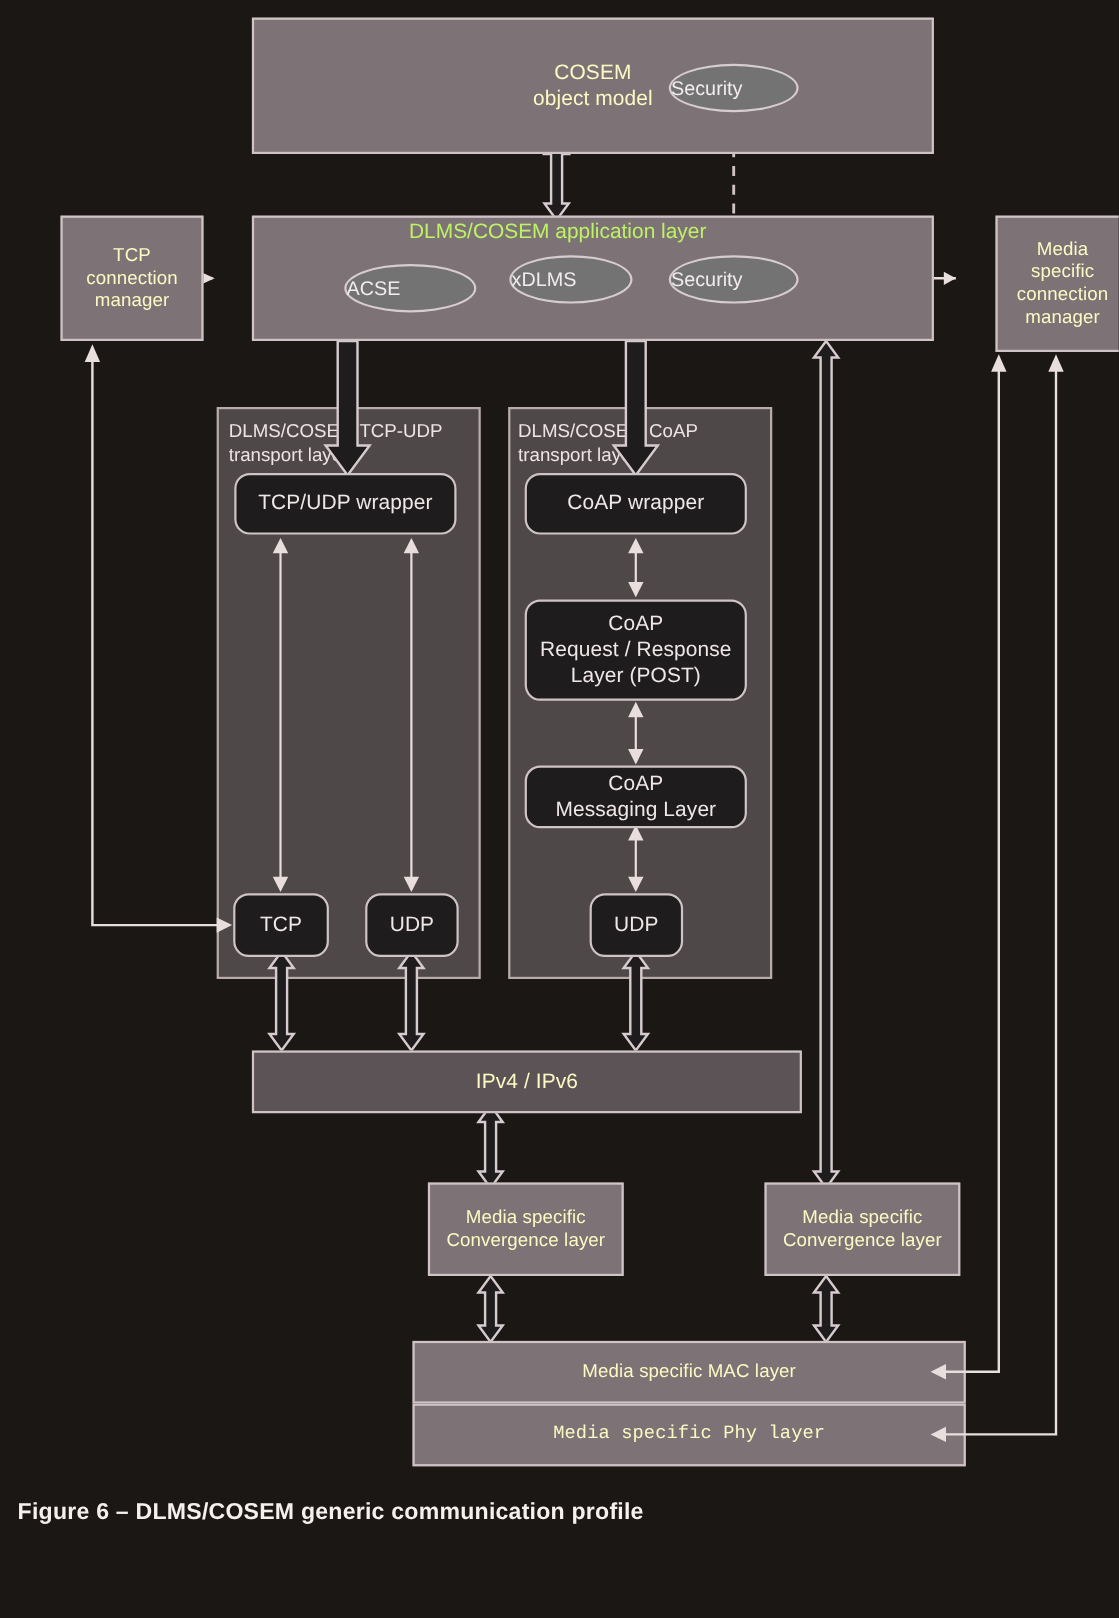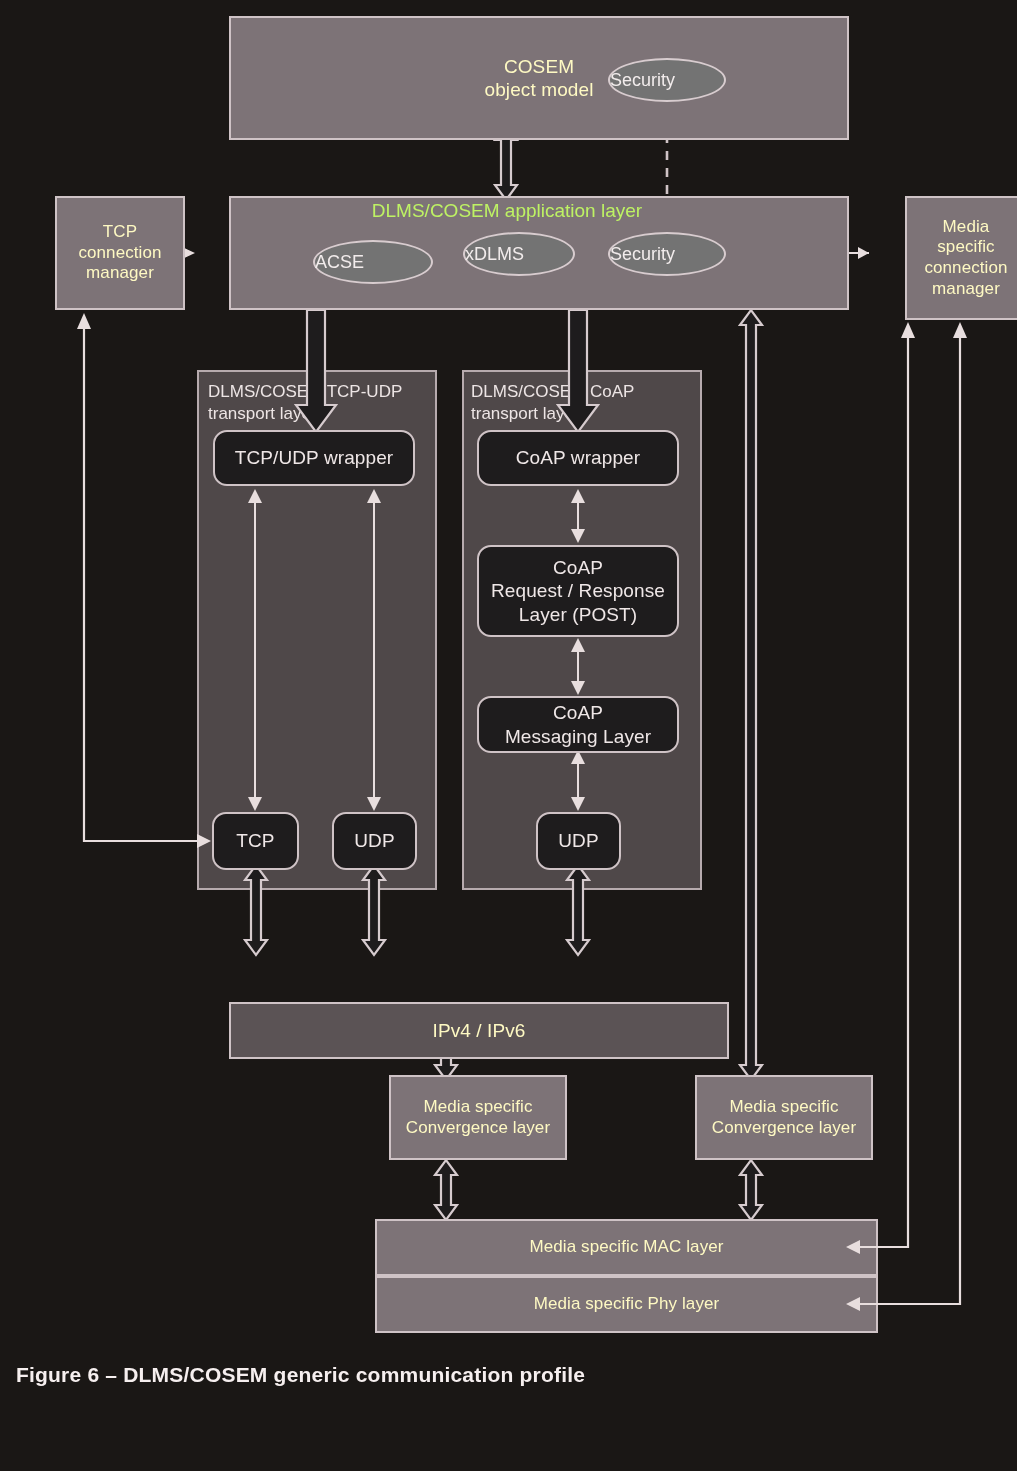--- a/index.html
+++ b/index.html
@@ -215,39 +215,39 @@
   </div>
 
   <div class="box dark" style="left:332px;top:812px;width:85px;height:58px;font-size:19px;">
     <span>UDP</span>
   </div>
 
   <div class="box dark" style="left:536px;top:812px;width:85px;height:58px;font-size:19px;">
     <span>UDP</span>
   </div>
 
-  <div class="box gray" style="left:197px;top:1002px;width:500px;height:57px;font-size:19px;background:#5b5355;">
+  <div class="box gray" style="left:197px;top:955px;width:500px;height:57px;font-size:19px;background:#5b5355;">
     <span>IPv4 / IPv6</span>
   </div>
 
   <div class="box gray" style="left:357px;top:1075px;width:178px;height:85px;font-size:17px;">
     <span style="white-space:pre-line;">Media specific
 Convergence layer</span>
   </div>
 
   <div class="box gray" style="left:663px;top:1075px;width:178px;height:85px;font-size:17px;">
     <span style="white-space:pre-line;">Media specific
 Convergence layer</span>
   </div>
 
   <div class="box gray" style="left:343px;top:1219px;width:503px;height:57px;font-size:17px;">
     <span>Media specific MAC layer</span>
   </div>
 
-  <div class="box gray" style="left:343px;top:1276px;width:503px;height:57px;font-size:17px;">
+  <div class="box gray" style="left:343px;top:1276px;width:503px;height:57px;font-size:17px;font-family:Liberation Mono, monospace;">
     <span>Media specific Phy layer</span>
   </div>
 
   <svg id="arrows-top" viewBox="0 0 1017 1471">
 
     <g>
       <path d="M84,318 L84,841 L206,841" fill="none" stroke="#e8dede" stroke-width="2.2"></path>
       <path d="M84,313 L77,329 L91,329 Z" fill="#e8dede"></path>
       <path d="M211,841 L197,834 L197,848 Z" fill="#e8dede"></path>
     </g>

